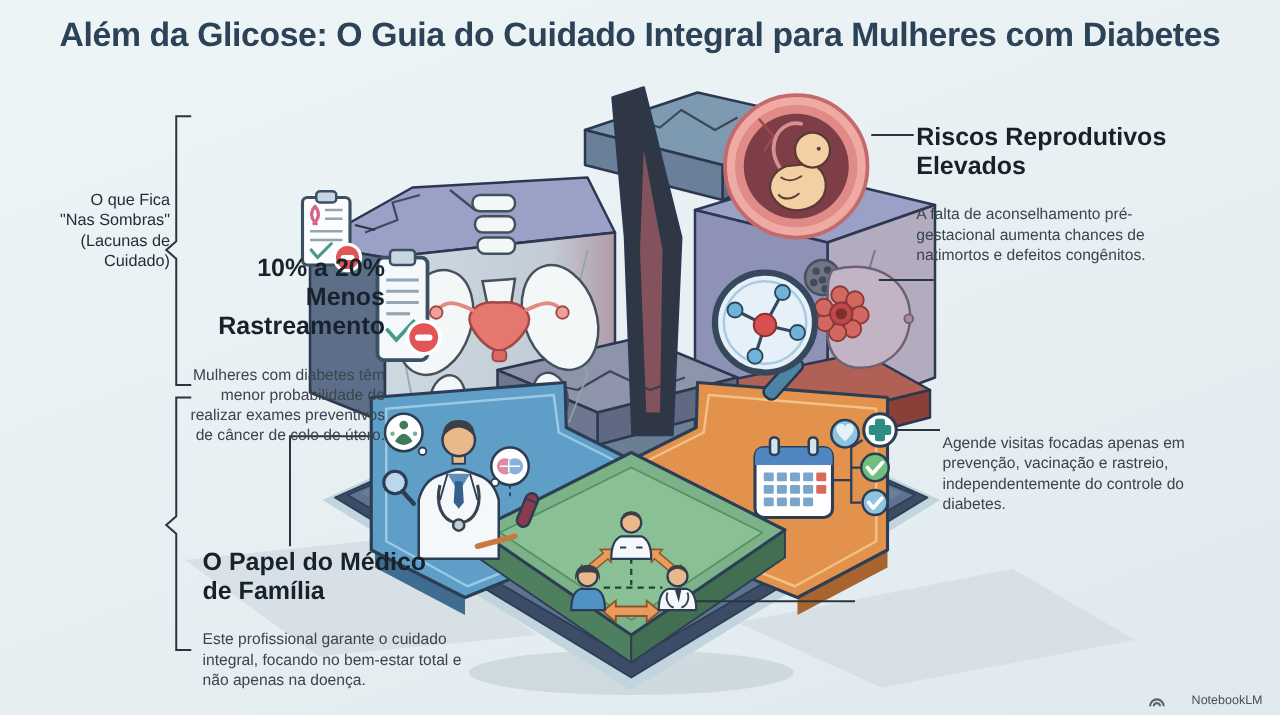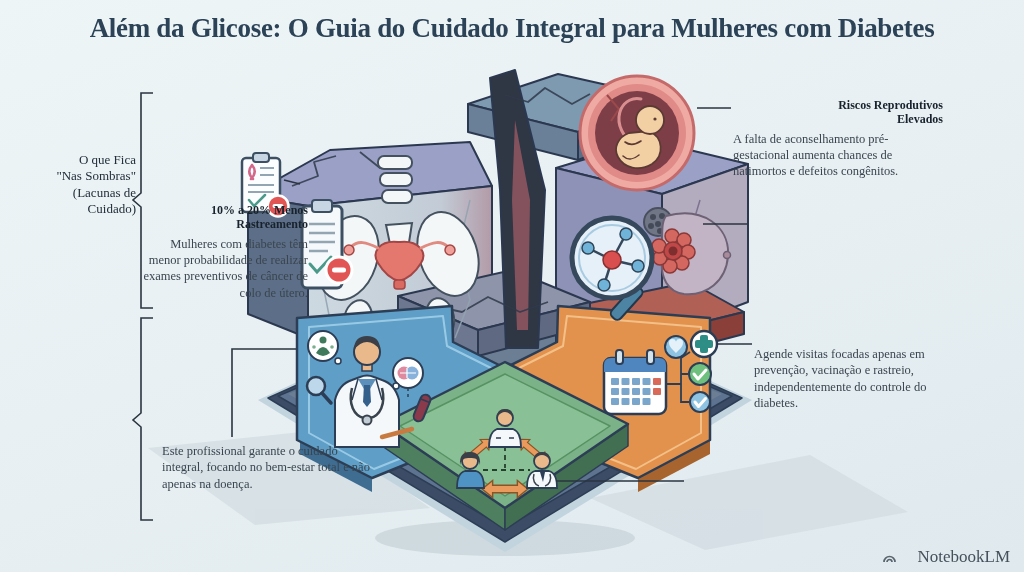--- a/index.html
+++ b/index.html
@@ -1,37 +1,37 @@
 <!DOCTYPE html>
 <html><head>
 <meta charset="utf-8">
 <style>
   html,body{margin:0;padding:0;background:#dfe9ec;}
   .stage{
     position:relative;width:1024px;height:572px;overflow:hidden;
-    font-family:Liberation Serif, serif;
+    font-family:Liberation Sans, sans-serif;
     background:linear-gradient(160deg,#eef5f7 0%,#e7eff2 55%,#dfe9ee 100%);
   }
   .title{
     position:absolute;top:13px;left:0;width:1024px;text-align:center;
     font-size:27px;font-weight:bold;color:#2b4257;letter-spacing:-.3px;
   }
   .label-left{
     position:absolute;text-align:right;font-size:13px;color:#212e39;
     line-height:1.26;white-space:pre-line;
   }
   .callout{position:absolute;}
-  .co-h{font-weight:bold;font-size:12px;color:#17222c;line-height:1.16;white-space:pre-line;text-align:right;}
-  .co-b{font-size:12.5px;color:#3a454f;line-height:1.3;margin-top:4px;white-space:pre-line;}
+  .co-h{font-weight:bold;font-size:20px;color:#17222c;line-height:1.16;white-space:pre-line;}
+  .co-b{font-size:12.5px;color:#3a454f;line-height:1.3;margin-top:18px;white-space:pre-line;}
   .right-align{text-align:right;}
   #c-wellness .co-b{margin-top:13px;}
   .scene{position:absolute;left:0;top:0;width:1024px;height:572px;}
   .brand{
     position:absolute;right:14px;bottom:5px;display:flex;align-items:center;gap:20px;
-    color:#45505a;font-size:17px;font-weight:500;
+    color:#45505a;font-size:10px;font-weight:500;
   }
 </style>
 </head>
 <body>
 
 <div class="stage">
 
   <svg class="scene" viewBox="0 0 1024 572">
     <defs>
       <linearGradient id="gFace" x1="0" y1="0" x2="1" y2="0">
@@ -351,20 +351,22 @@
 Elevados</div>
     <div class="co-b">A falta de aconselhamento pré-gestacional aumenta chances de natimortos e defeitos congênitos.</div>
   </div>
 
 
   <div class="callout" id="c-wellness" style="left:754px;top:333px;width:215px;">
     <div class="co-b">Agende visitas focadas apenas em prevenção, vacinação e rastreio, independentemente do controle do diabetes.</div>
   </div>
 
   <div class="callout" id="c-family" style="left:162px;top:439px;width:220px;">
+    <div class="co-h">O Papel do Médico
+de Família</div>
     <div class="co-b">Este profissional garante o cuidado integral, focando no bem-estar total e não apenas na doença.</div>
   </div>
 
   <div class="callout" id="c-coordination" style="left:686px;top:472px;width:250px;">
   </div>
 
   <div class="brand">
     <svg width="15" height="13" viewBox="0 0 15 13">
       <path d="M2,11 A5.5,5.5 0 0 1 13,11" fill="none" stroke="#59646d" stroke-width="1.7"></path>
       <path d="M5,11 A2.5,2.5 0 0 1 10,11" fill="none" stroke="#59646d" stroke-width="1.7"></path>

